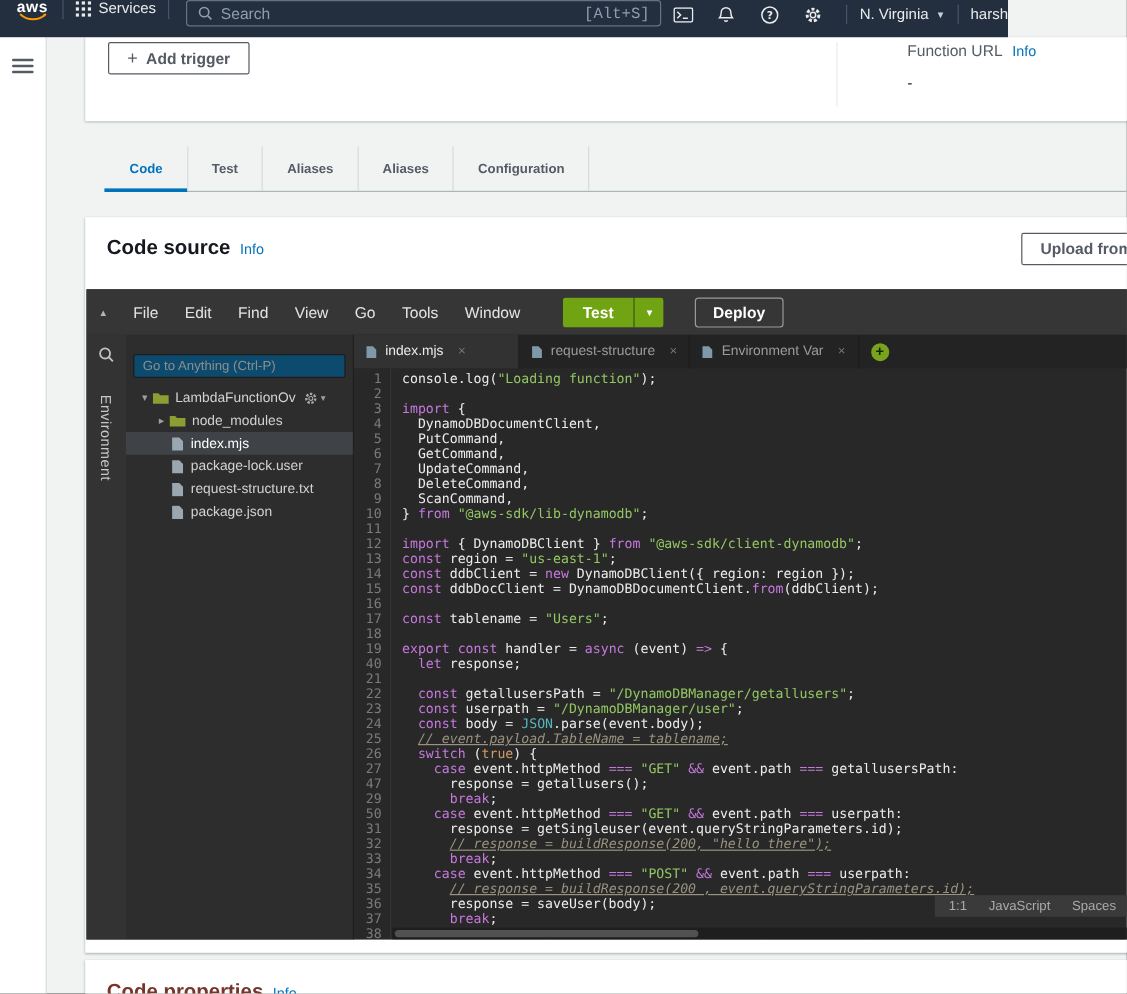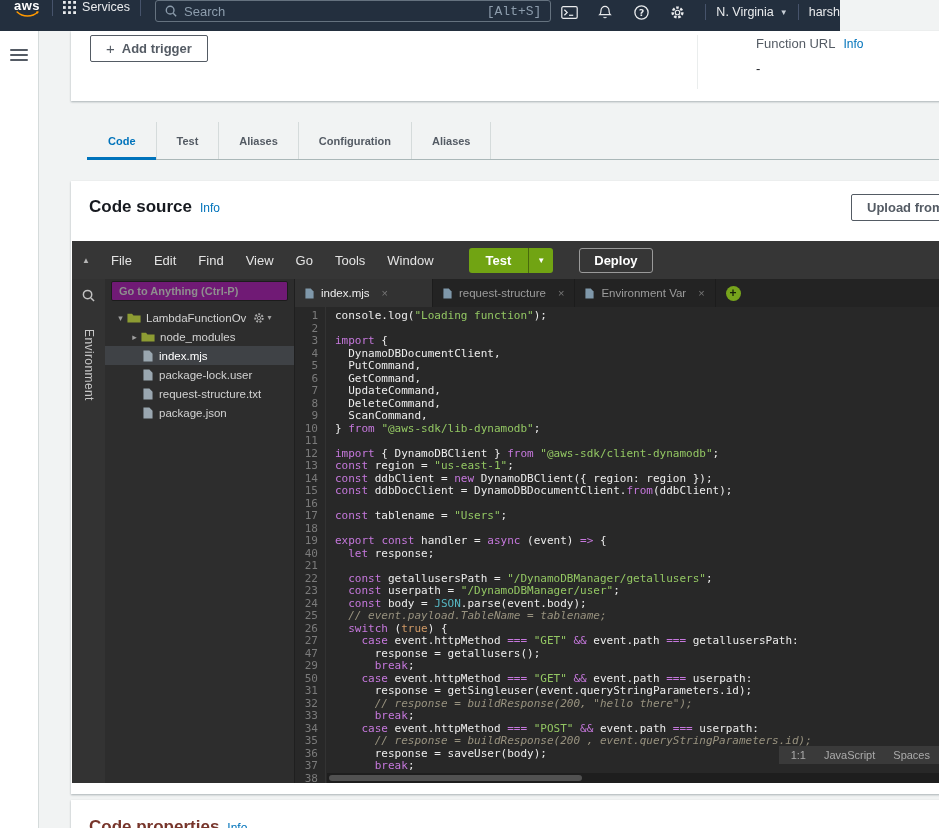--- a/index.html
+++ b/index.html
@@ -71,22 +71,22 @@
                border:none; cursor:pointer; font-family:inherit; }
   .test-caret { background:#71a413; border:none; border-left:1px solid rgba(0,0,0,.35); color:#fff;
                 padding:0 8px; cursor:pointer; font-size:8px; }
   .deploy-btn { margin-left:26px; background:transparent; border:1px solid #9a9a9a; border-radius:3px;
                 color:#fff; font-weight:bold; font-size:13px; padding:4px 14px; cursor:pointer; font-family:inherit; }
   .editor-body { flex:1; display:flex; min-height:0; }
   .rail { width:33px; background:#333; flex:none; display:flex; flex-direction:column; align-items:center; padding-top:10px; }
   .rail-search { background:none; border:none; cursor:pointer; }
   .env-tab { margin-top:24px; writing-mode:vertical-rl; font-size:12px; color:#c7c7c7; letter-spacing:.4px; cursor:pointer; }
   .tree-panel { width:190px; background:#2d2d2d; flex:none; display:flex; flex-direction:column; border-right:1px solid #1f1f1f; }
-  .goto-input { margin:2px 6px 7px; height:20px; background:#701a75; border:1px solid #1c1c1c; border-radius:2px;
-                color:#9b9b9b; font-size:11px; padding:0 7px; font-family:inherit; outline:none;font-weight:bold; }
+  .goto-input { margin:16px 6px 7px; height:20px; background:#0c4a6e; border:1px solid #1c1c1c; border-radius:2px;
+                color:#9b9b9b; font-size:11px; padding:0 7px; font-family:inherit; outline:none; }
   .goto-input::placeholder { color:#8e8e8e; }
   .tree-row { height:19px; display:flex; align-items:center; font-size:11.5px; color:#d2d2d2;
               cursor:pointer; white-space:nowrap; }
   .tree-row.selected { background:#3f4246; color:#fff; }
   .caret-box { width:11px; font-size:9px; color:#9f9f9f; text-align:center; flex:none; }
   .i-folder { width:14px; height:12px; fill:#8d9c33; margin:0 5px 0 1px; flex:none; }
   .i-file { width:10px; height:12px; fill:#9aa7b0; margin:0 6px 0 3px; flex:none; }
   .tree-gear { margin-left:7px; display:flex; align-items:center; gap:2px; color:#9f9f9f; font-size:8px; }
   .editor-main { flex:1; display:flex; flex-direction:column; min-width:0; position:relative; }
   .tabbar { height:28px; background:#232323; display:flex; align-items:stretch; flex:none; }
@@ -98,21 +98,21 @@
   .ed-tab.active { background:#323232; color:#ececec; min-width:138px; }
   .tab-plus { width:15px; height:15px; border-radius:50%; background:#77a41c; color:#16200a; font-weight:bold;
               font-size:12px; line-height:14px; text-align:center; align-self:center; margin-left:10px;
               cursor:pointer; flex:none; }
   .code-area { flex:1; display:flex; min-height:0; font-family:"DejaVu Sans Mono","Liberation Mono",monospace;
                font-size:11px; line-height:12.5px; overflow:hidden; }
   .gutter { width:31px; flex:none; text-align:right; padding:3px 7px 0 0; color:#7b7b7b; border-right:1px solid #333; }
   .code-lines { flex:1; padding:3px 0 0 9px; white-space:pre; overflow:hidden; color:#ececec; }
   .tok-kw { color:#c678dd; }
   .tok-str { color:#93c763; }
-  .tok-com { color:#98927f; font-style:italic; }
+  .tok-com { color:#98927f; font-style:italic;text-decoration:underline; }
   .tok-cls { color:#56b6c2; }
   .tok-lit { color:#d19a66; }
   .tok-op  { color:#c678dd; }
   .statusbar { position:absolute; right:0; bottom:19px; height:18px; background:#3a3a3a; display:flex;
                align-items:center; gap:18px; padding:0 12px; font-size:11px; color:#ababab;
                font-family:"Liberation Sans","DejaVu Sans",sans-serif; }
   .hscroll { position:absolute; left:32px; right:0; bottom:0; height:10px; background:#1e1e1e; cursor:pointer; }
   .hscroll-thumb { position:absolute; left:2px; top:2px; height:6px; width:253px; background:#515151; border-radius:3px; }
 
   
@@ -213,22 +213,22 @@
       <span class="lbl">Function URL</span><span class="info-link">Info</span>
     </div>
     <div class="val">-</div>
   </div>
 </section>
 
 <nav class="fn-tabs">
     <div class="fn-tab active">Code</div>
     <div class="fn-tab">Test</div>
     <div class="fn-tab">Aliases</div>
+    <div class="fn-tab">Aliases</div>
     <div class="fn-tab">Configuration</div>
-    <div class="fn-tab">Aliases</div>
   </nav>
 
 <section class="card code-source-card">
   <div class="cs-header">
     <h2 class="panel-title">Code source</h2><span class="info-link">Info</span>
     <button class="btn upload-btn">
       <span>Upload from</span>
 
     </button>
   </div>

